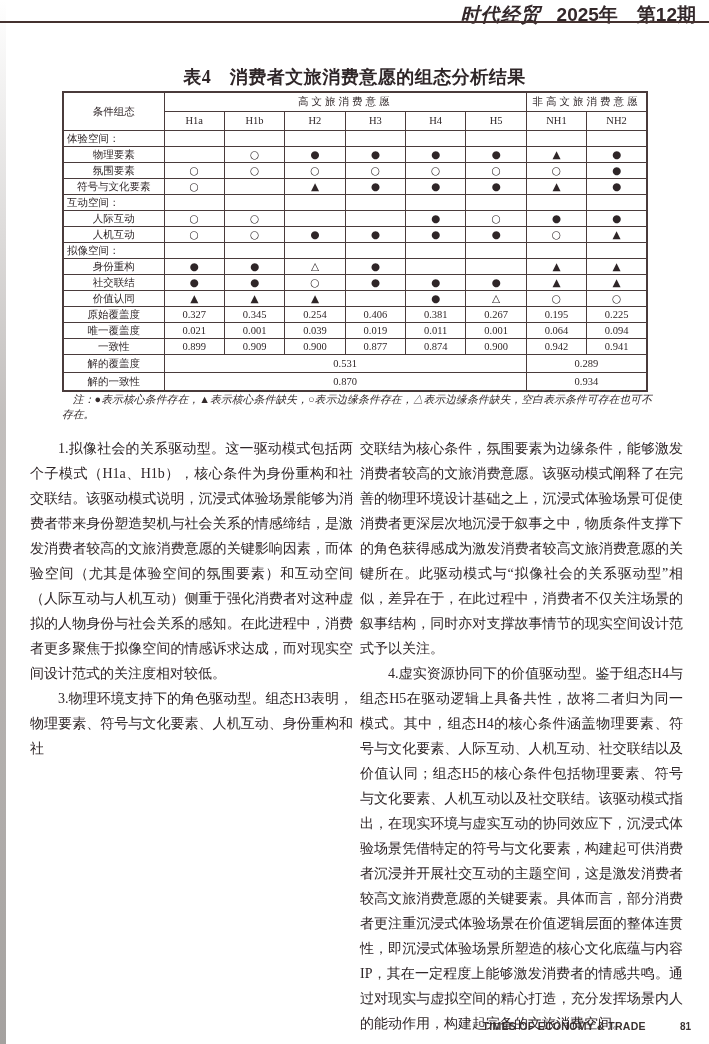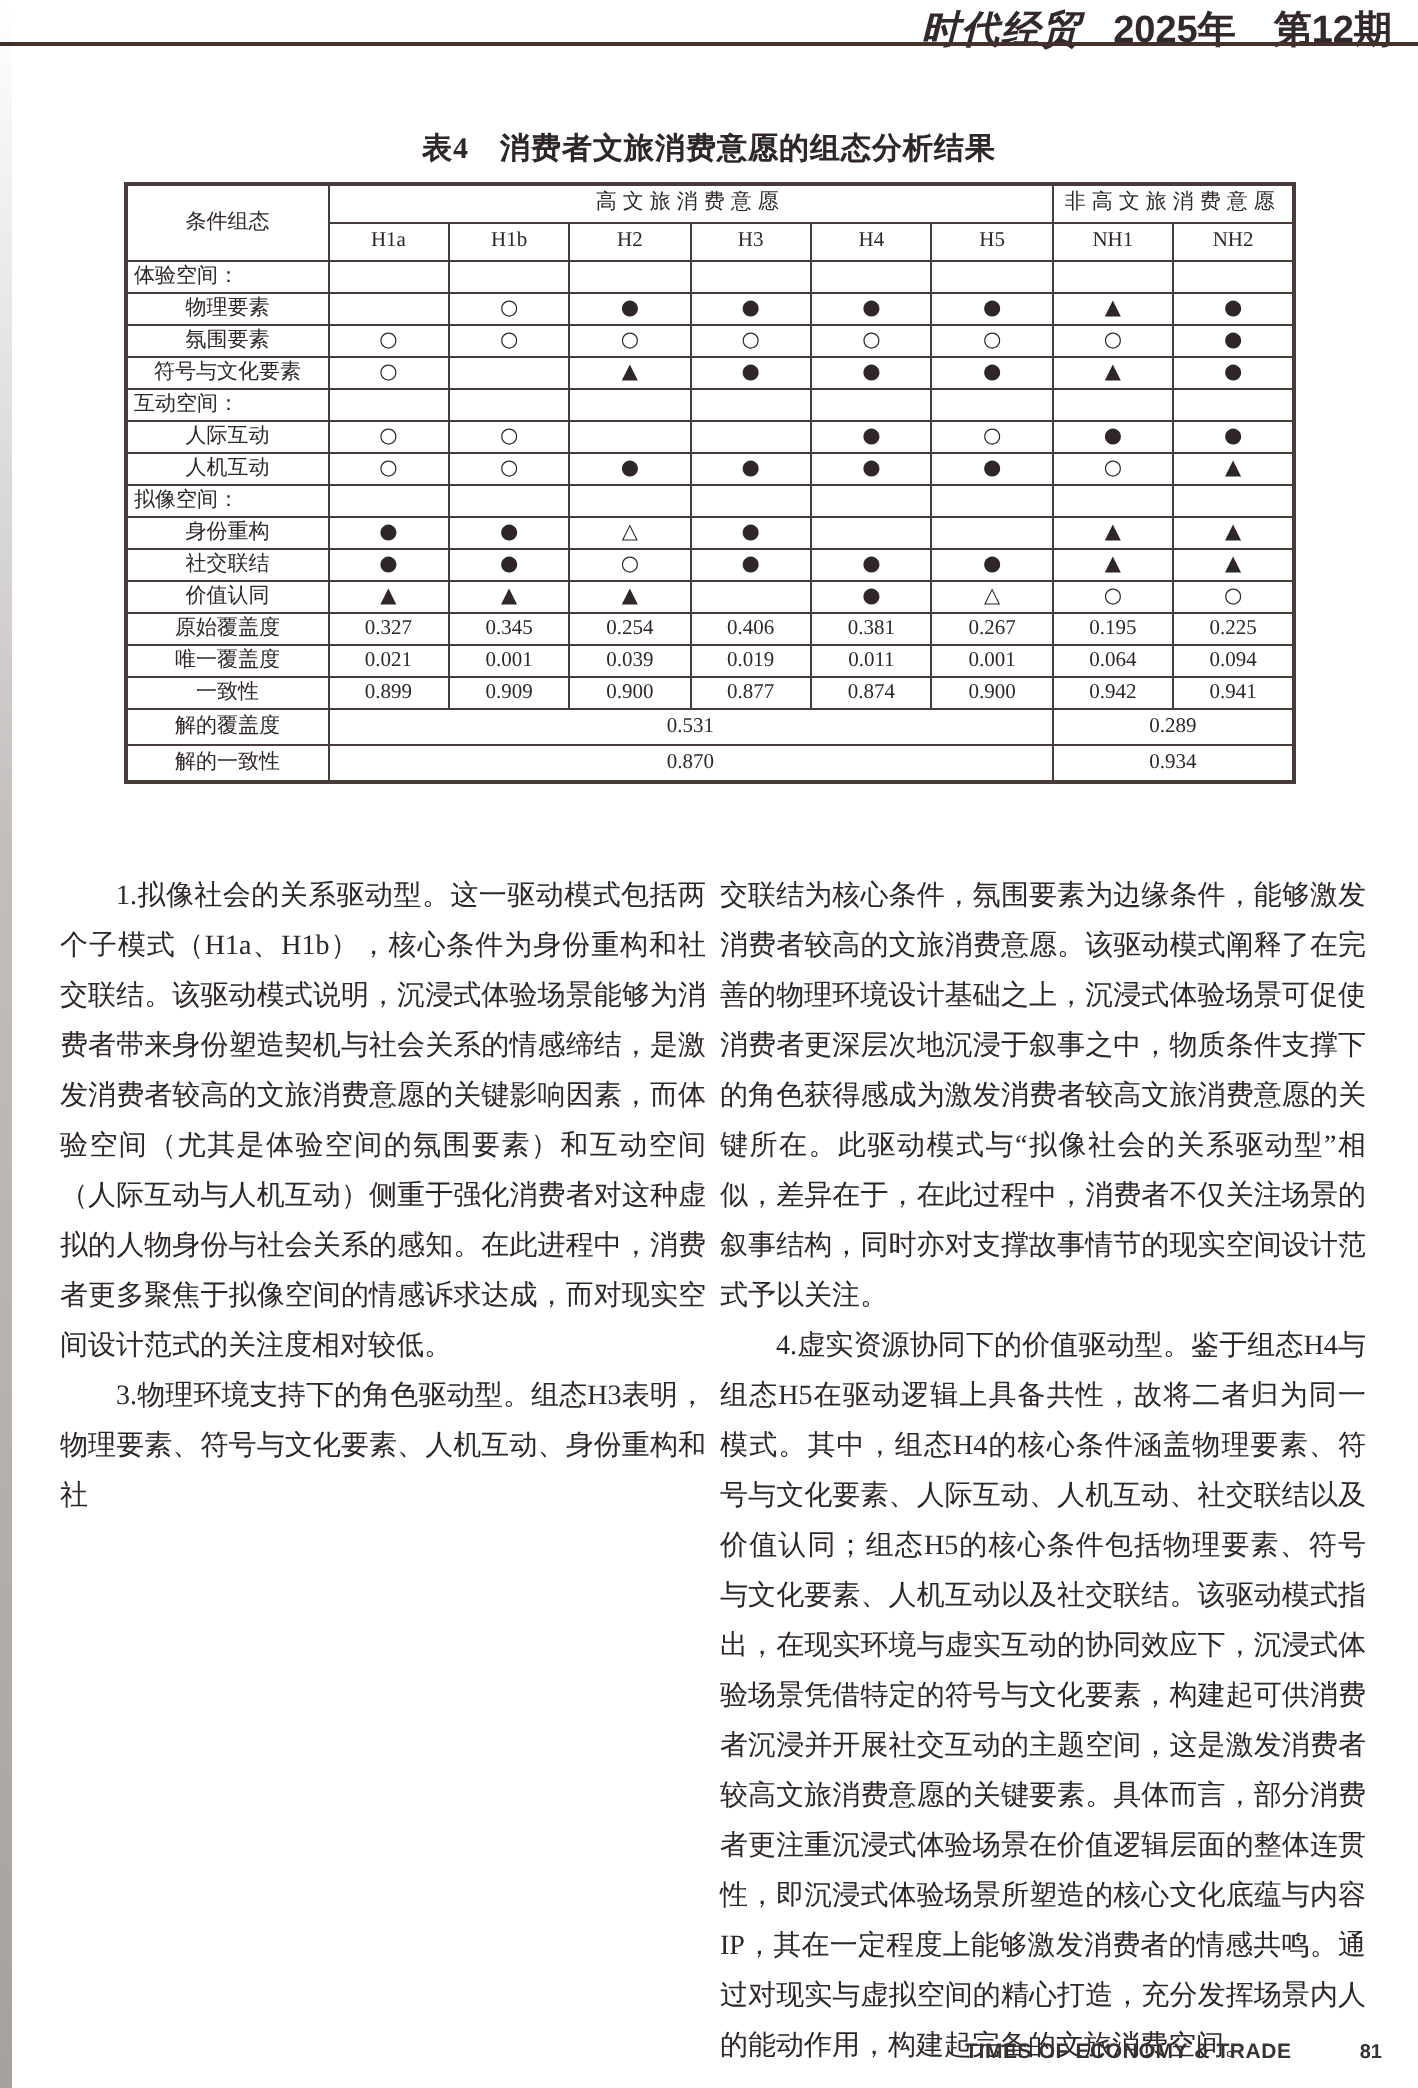--- a/index.html
+++ b/index.html
@@ -14,21 +14,21 @@
     background:linear-gradient(to bottom, rgba(120,112,108,0) 0%, rgba(120,112,108,.45) 40%, rgba(90,84,80,.55) 100%);
     pointer-events:none;
   }
   
   .journal-header { position:absolute; top:2px; right:13px; display:flex; align-items:baseline; white-space:nowrap; }
   .journal-name { font-size:19px; font-weight:bold; font-style:italic; letter-spacing:1px; margin-right:16px; color:#33282a; }
   .issue-label  { font-size:19px; font-weight:bold; font-family:"Liberation Sans", sans-serif; color:#33282a; }
   .header-rule  { position:absolute; top:21px; left:0; width:709px; height:2px; background:#44312f; }
   
   .table-title { position:absolute; top:65px; left:0; width:709px; text-align:center;
-                 font-size:15px; font-weight:bold; letter-spacing:.5px; }
+                 font-size:18px; font-weight:bold; letter-spacing:.5px; }
   
   table.cfg { position:absolute; top:91px; left:62px; width:586px;
               border-collapse:collapse; table-layout:fixed;
               border:2px solid #4a3b3b; }
   table.cfg td, table.cfg th {
     border:1px solid #4a3b3b; padding:0; height:16px; line-height:15px;
     text-align:center; vertical-align:middle;
     font-size:10.5px; font-weight:normal; color:#2f2628;
   }
   table.cfg tr.hdr td, table.cfg tr.hdr th { height:18px; line-height:18px; }
@@ -259,20 +259,21 @@
       <td class="val" colspan="2">0.289</td>
     </tr>
     <tr class="sol">
       <td class="lbl itm">解的一致性</td>
       <td class="val" colspan="6">0.870</td>
       <td class="val" colspan="2">0.934</td>
     </tr>
   </tbody>
     </table>
 
+  <div class="table-note">注：●表示核心条件存在，▲表示核心条件缺失，○表示边缘条件存在，△表示边缘条件缺失，空白表示条件可存在也可不存在。</div>
 
   <div class="body-text">
     <div class="col">
       <p>1.拟像社会的关系驱动型。这一驱动模式包括两个子模式（H1a、H1b），核心条件为身份重构和社交联结。该驱动模式说明，沉浸式体验场景能够为消费者带来身份塑造契机与社会关系的情感缔结，是激发消费者较高的文旅消费意愿的关键影响因素，而体验空间（尤其是体验空间的氛围要素）和互动空间（人际互动与人机互动）侧重于强化消费者对这种虚拟的人物身份与社会关系的感知。在此进程中，消费者更多聚焦于拟像空间的情感诉求达成，而对现实空间设计范式的关注度相对较低。</p>
       <p>3.物理环境支持下的角色驱动型。组态H3表明，物理要素、符号与文化要素、人机互动、身份重构和社</p>
     </div>
     <div class="col">
       <p class="cont">交联结为核心条件，氛围要素为边缘条件，能够激发消费者较高的文旅消费意愿。该驱动模式阐释了在完善的物理环境设计基础之上，沉浸式体验场景可促使消费者更深层次地沉浸于叙事之中，物质条件支撑下的角色获得感成为激发消费者较高文旅消费意愿的关键所在。此驱动模式与“拟像社会的关系驱动型”相似，差异在于，在此过程中，消费者不仅关注场景的叙事结构，同时亦对支撑故事情节的现实空间设计范式予以关注。</p>
       <p>4.虚实资源协同下的价值驱动型。鉴于组态H4与组态H5在驱动逻辑上具备共性，故将二者归为同一模式。其中，组态H4的核心条件涵盖物理要素、符号与文化要素、人际互动、人机互动、社交联结以及价值认同；组态H5的核心条件包括物理要素、符号与文化要素、人机互动以及社交联结。该驱动模式指出，在现实环境与虚实互动的协同效应下，沉浸式体验场景凭借特定的符号与文化要素，构建起可供消费者沉浸并开展社交互动的主题空间，这是激发消费者较高文旅消费意愿的关键要素。具体而言，部分消费者更注重沉浸式体验场景在价值逻辑层面的整体连贯性，即沉浸式体验场景所塑造的核心文化底蕴与内容IP，其在一定程度上能够激发消费者的情感共鸣。通过对现实与虚拟空间的精心打造，充分发挥场景内人的能动作用，构建起完备的文旅消费空间。</p>
     </div>

